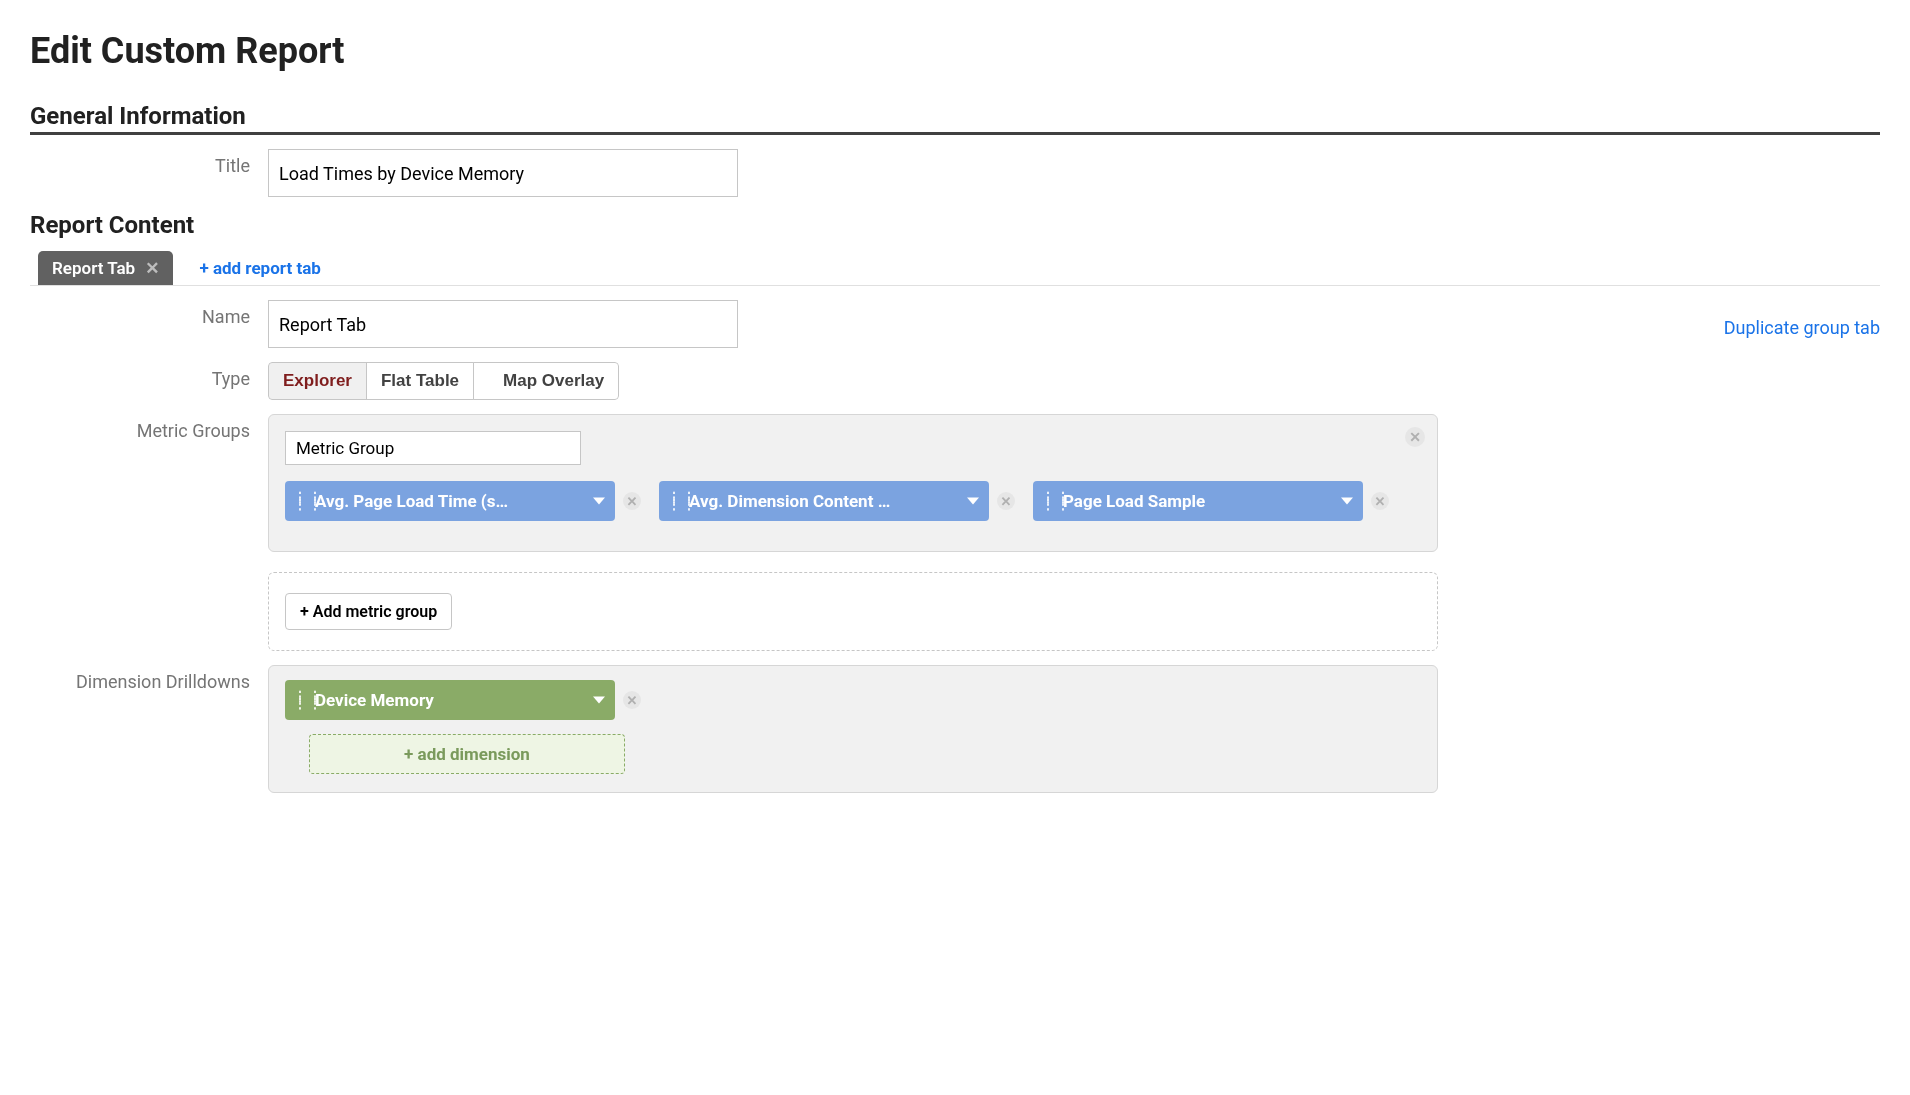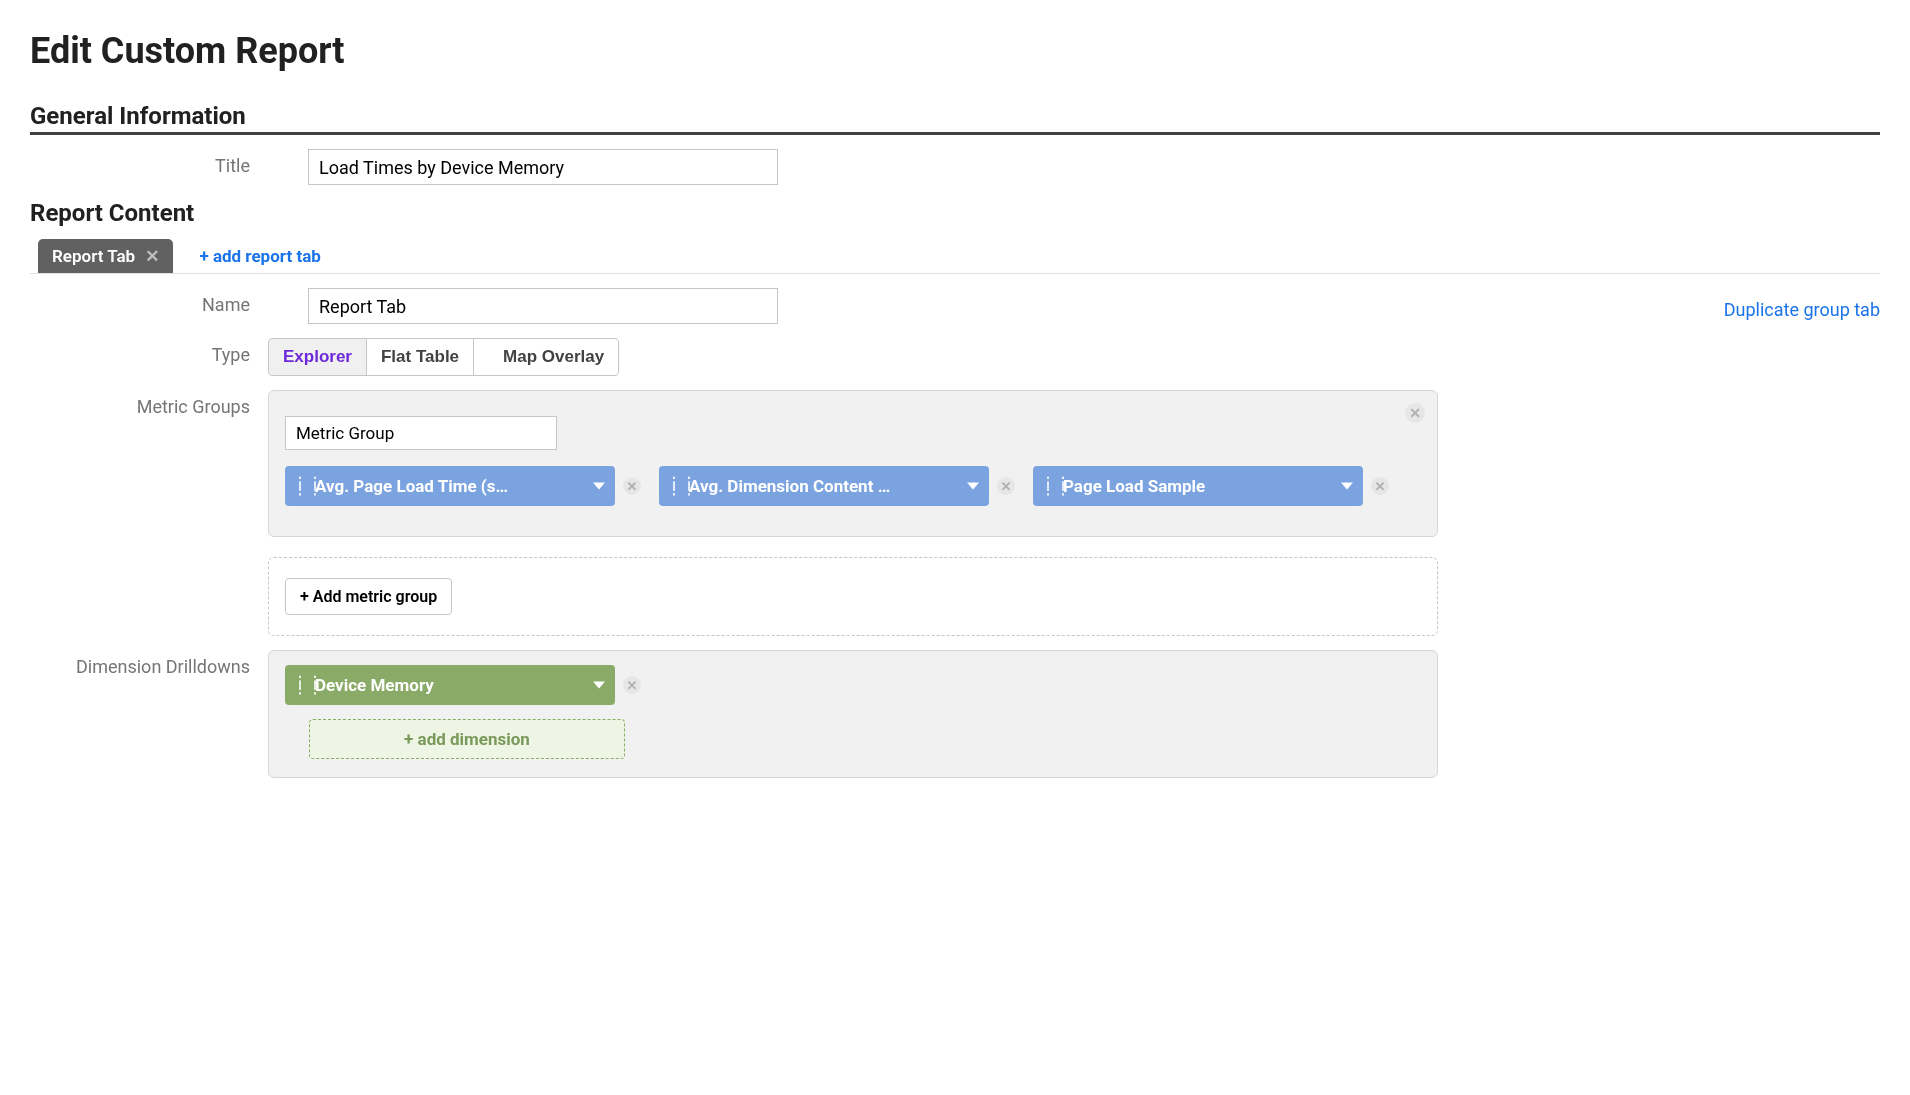--- a/index.html
+++ b/index.html
@@ -43,26 +43,25 @@
     font-size: 18px;
   }
   .form-content {
     flex: 1;
     display: flex;
     align-items: flex-start;
     flex-wrap: wrap;
   }
   .text-input {
     width: 470px;
-    height: 36px;
+    height: 48px;
     border: 1px solid #c6c6c6;
     padding: 4px 10px;
     font-size: 18px;
     font-family: inherit;
-    margin-left: 40px;
   }
   .tab-bar {
     display: flex;
     align-items: center;
     border-bottom: 1px solid #e0e0e0;
   }
   .report-tab {
     background: #616161;
     color: #fff;
     font-weight: 600;
@@ -106,49 +105,48 @@
     font-size: 17px;
     font-weight: 600;
     color: #424242;
     cursor: pointer;
     margin-left: -1px;
   }
   .type-btn:first-child { margin-left: 0; border-radius: 4px 0 0 4px; }
   .type-btn:last-child { border-radius: 0 4px 4px 0; padding-left: 29px; }
   .type-btn.active {
     background: #f0f0f0;
-    color: #6d28d9;
+    color: #7f1d1d;
     font-weight: 700;
   }
   .group-box {
     border: 1px solid #d6d6d6;
     background: #f1f1f1;
     border-radius: 6px;
     padding: 16px;
     width: 100%;
     max-width: 1170px;
     position: relative;
   }
   .dashed-box {
     border: 1px dashed #c6c6c6;
     background: #fff0;
     border-radius: 6px;
     padding: 20px 16px;
     width: 100%;
     max-width: 1170px;
   }
   .group-name-input {
-    width: 272px;
+    width: 296px;
     height: 34px;
     border: 1px solid #c6c6c6;
     padding: 4px 10px;
     font-size: 17px;
     font-family: inherit;
     background: #fff;
-    margin-top: 9px;
   }
   .chips-row {
     display: flex;
     flex-wrap: wrap;
     gap: 0;
     margin-top: 16px;
     align-items: center;
   }
   .chip-wrap {
     display: inline-flex;

